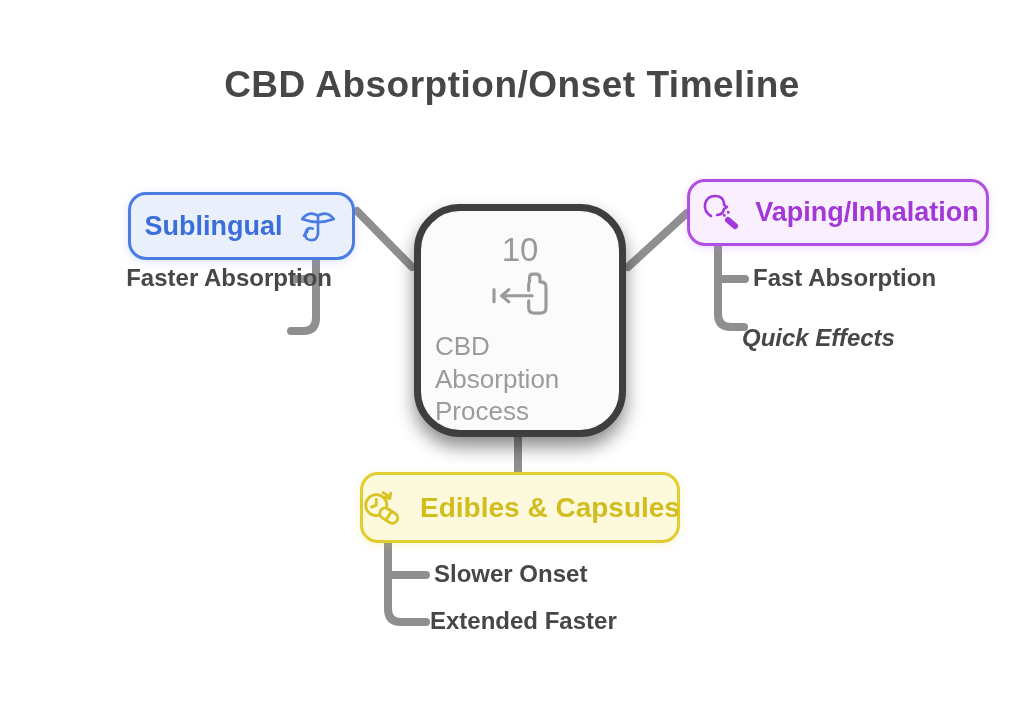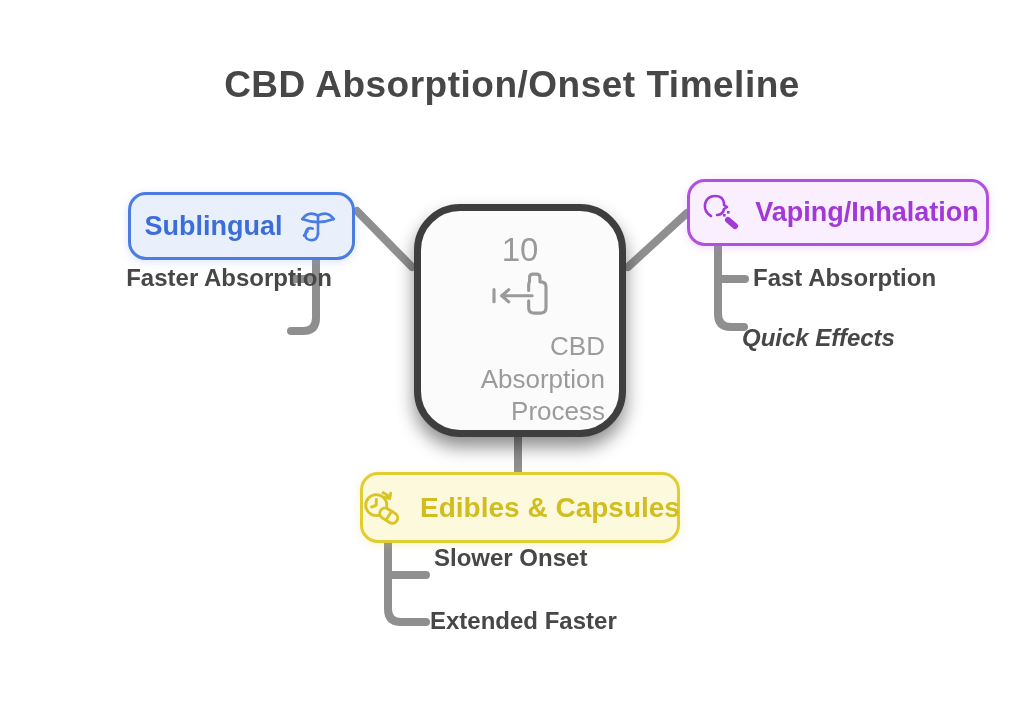--- a/index.html
+++ b/index.html
@@ -37,21 +37,21 @@
   .bicon{display:flex;align-items:center;justify-content:center;}
 
   .center-node{
     position:absolute;left:414px;top:204px;width:212px;height:233px;
     background:#fbfbfb;border:7px solid #3e3e3e;border-radius:46px;box-sizing:border-box;
     display:flex;flex-direction:column;align-items:center;padding-top:22px;
     box-shadow:0 10px 18px rgba(0,0,0,.45);
   }
   .center-number{font-size:33px;color:#9a9a9a;line-height:1;margin-bottom:2px;}
   .center-label{
-    width:170px;text-align:right;font-size:26px;line-height:1.25;color:#9b9b9b;margin-top:10px;
+    width:170px;text-align:left;font-size:26px;line-height:1.25;color:#9b9b9b;margin-top:10px;
   }
   .sub-item{
     position:absolute;font-size:24px;font-weight:700;color:#474747;white-space:nowrap;line-height:1;
   }
   .sub-right{text-align:left;}
   .sub-left{text-align:right;}
 </style>
 </head>
 <body>
 
@@ -126,16 +126,16 @@
       </svg>
     </span>
     <div class="center-label">CBD Absorption Process</div>
   </div>
 
   <div class="sub-item sub-left" style="right:736px;top:266px;">Faster Absorption</div>
 
   <div class="sub-item sub-right" style="left:753px;top:266px;">Fast Absorption</div>
   <div class="sub-item sub-right" style="left:742px;top:326px;font-style:italic;">Quick Effects</div>
 
-  <div class="sub-item sub-right" style="left:434px;top:546px;">Slower Onset</div>
+  <div class="sub-item sub-right" style="left:434px;top:562px;">Slower Onset</div>
   <div class="sub-item sub-right" style="left:430px;top:609px;">Extended Faster</div>
 
 </div>
 
 </body></html>

